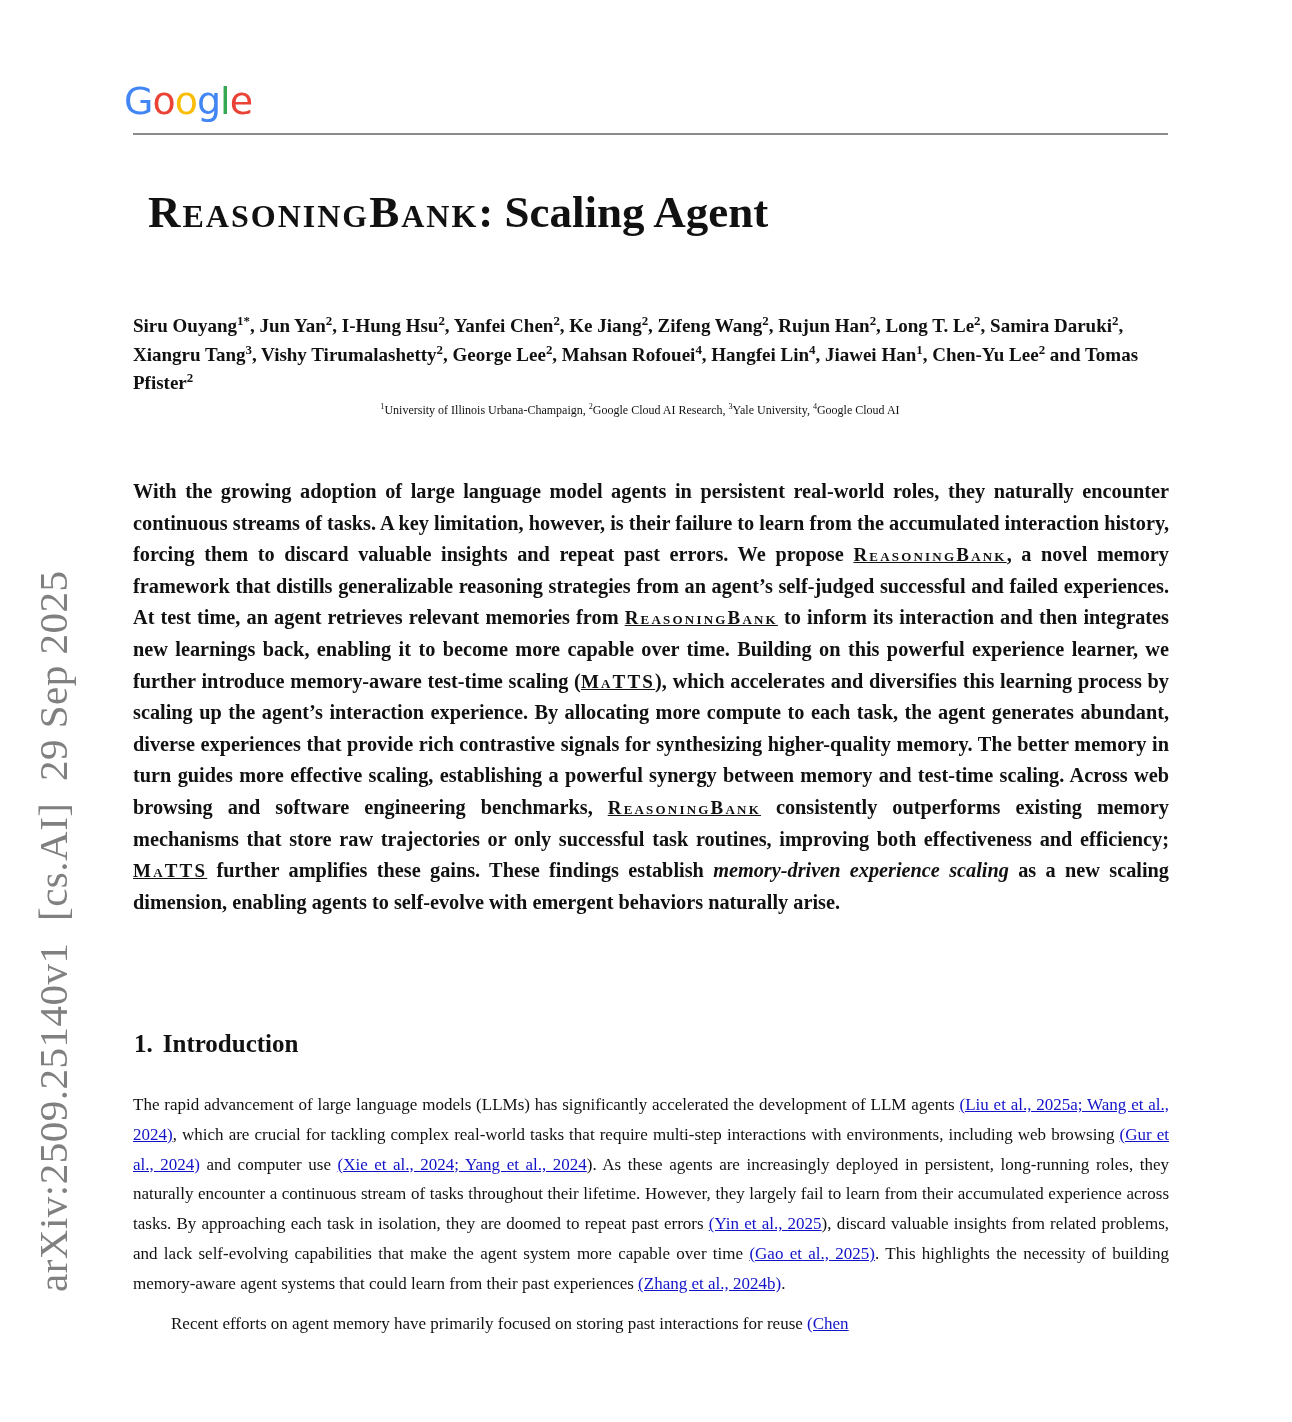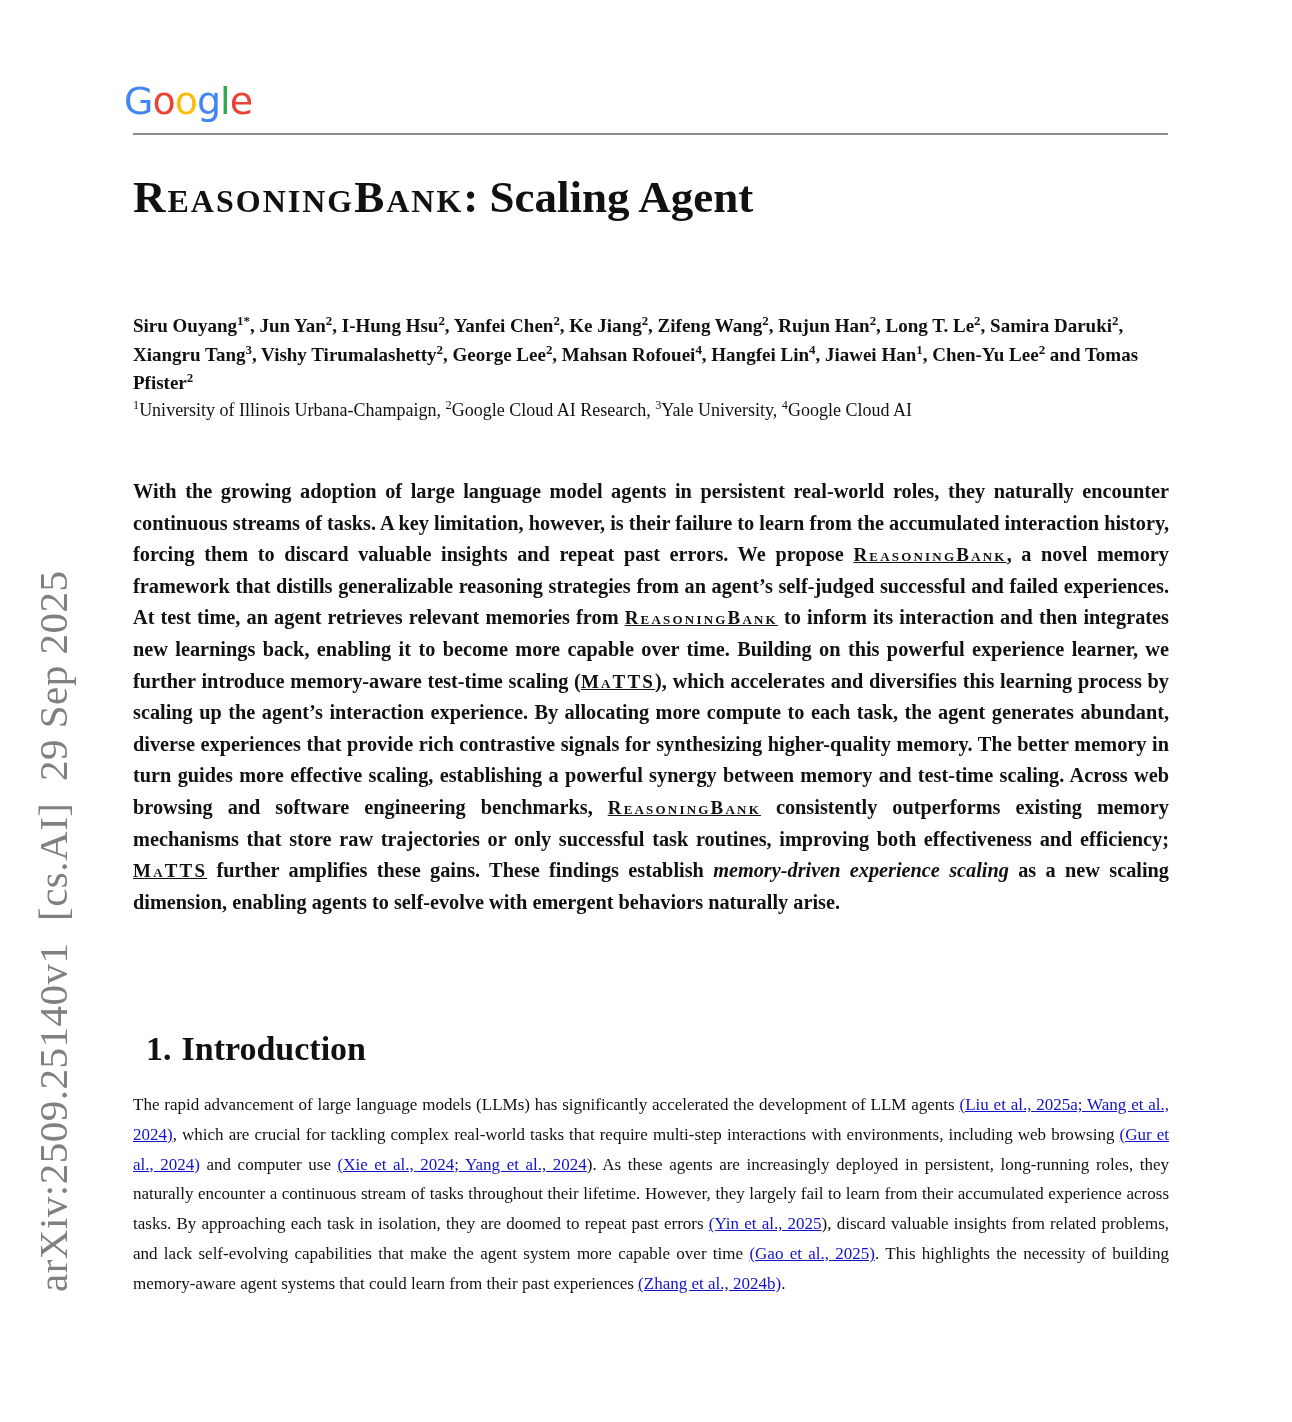--- a/index.html
+++ b/index.html
@@ -1,29 +1,29 @@
 <!DOCTYPE html>
 <html><head>
 <meta charset="utf-8">
 <style>
   html, body { margin: 0; padding: 0; background: #ffffff; }
   body { width: 1292px; height: 1422px; position: relative; overflow: hidden; font-family: "Liberation Serif", "DejaVu Serif", serif; color: #111; }
   .logo { position: absolute; left: 124px; top: 82px; font-family: "DejaVu Sans", "Liberation Sans", sans-serif; font-size: 38px; letter-spacing: -1px; line-height: 1; }
   .logo .b { color: #4285F4; } .logo .r { color: #EA4335; } .logo .y { color: #FBBC05; } .logo .g { color: #34A853; }
   .rule { position: absolute; left: 133px; top: 133px; width: 1035px; height: 2px; background: #8c8c8c; }
-  .title { position: absolute; left: 133px; top: 172px; width: 1040px; font-weight: bold; font-size: 45px; line-height: 50px; margin: 0; }
+  .title { position: absolute; left: 133px; top: 172px; width: 1040px; font-weight: bold; font-size: 45px; line-height: 50px; margin: 15px; }
   .sc { font-variant: small-caps; letter-spacing: 2px; }
   .authors { position: absolute; left: 133px; top: 312px; width: 1040px; font-weight: bold; font-size: 19px; line-height: 28.5px; }
-  .affil { position: absolute; left: 133px; top: 400px; width: 1040px; font-size: 18px; line-height: 20px; }
+  .affil { position: absolute; left: 120px; top: 400px; width: 1040px; font-size: 12px; line-height: 20px; text-align: center; }
   sup { font-size: 0.68em; line-height: 0; vertical-align: super; }
   .abstract { position: absolute; left: 133px; top: 476px; width: 1036px; font-weight: bold; font-size: 20.3px; line-height: 31.6px; text-align: justify; }
   .abstract .sc { font-size: 19px; letter-spacing: 2.2px; text-decoration: underline; }
   .abstract em { font-style: italic; }
   .side { position: absolute; left: 33px; top: 1292px; transform: rotate(-90deg); transform-origin: 0 0; font-family: "Liberation Serif", serif; font-size: 41px; color: #808080; white-space: pre; line-height: 1; letter-spacing: 0.5px; }
-  .sec-title { position: absolute; left: 146px; top: 1030px; font-weight: bold; font-size: 34px; margin: 0; }
+  .sec-title { position: absolute; left: 134px; top: 1030px; font-weight: bold; font-size: 25px; margin: 0; }
   .sec-title .num { margin-right: 10px; }
   .intro { position: absolute; left: 133px; top: 1090px; width: 1036px; font-size: 17px; line-height: 29.8px; text-align: justify; }
   .intro p { margin: 0; }
   .intro p.second { text-indent: 38px; margin-top: 10px; }
   a.cite { color: #1a0dab; color: #1212c8; text-decoration: underline; }
 </style>
 </head>
 <body>
 
 <div class="logo"><span class="b">G</span><span class="r">o</span><span class="y">o</span><span class="b">g</span><span class="g">l</span><span class="r">e</span></div>
@@ -36,13 +36,14 @@
 
 <div class="authors" id="authors"><span>Siru Ouyang</span><sup>1*</sup>, <span>Jun Yan</span><sup>2</sup>, <span>I-Hung Hsu</span><sup>2</sup>, <span>Yanfei Chen</span><sup>2</sup>, <span>Ke Jiang</span><sup>2</sup>, <span>Zifeng Wang</span><sup>2</sup>, <span>Rujun Han</span><sup>2</sup>, <span>Long T. Le</span><sup>2</sup>, <span>Samira Daruki</span><sup>2</sup>, <span>Xiangru Tang</span><sup>3</sup>, <span>Vishy Tirumalashetty</span><sup>2</sup>, <span>George Lee</span><sup>2</sup>, <span>Mahsan Rofouei</span><sup>4</sup>, <span>Hangfei Lin</span><sup>4</sup>, <span>Jiawei Han</span><sup>1</sup>, <span>Chen-Yu Lee</span><sup>2</sup><span> and </span><span>Tomas Pfister</span><sup>2</sup></div>
 <div class="affil" id="affil"><sup>1</sup><span>University of Illinois Urbana-Champaign</span>, <sup>2</sup><span>Google Cloud AI Research</span>, <sup>3</sup><span>Yale University</span>, <sup>4</sup><span>Google Cloud AI</span></div>
 
 <div class="abstract"><span>With the growing adoption of large language model agents in persistent real-world roles, they naturally encounter continuous streams of tasks.  A key limitation, however, is their failure to learn from the accumulated interaction history, forcing them to discard valuable insights and repeat past errors. We propose </span><span class="sc">ReasoningBank</span><span>, a novel memory framework that distills generalizable reasoning strategies from an agent’s self-judged successful and failed experiences. At test time, an agent retrieves relevant memories from </span><span class="sc">ReasoningBank</span><span> to inform its interaction and then integrates new learnings back, enabling it to become more capable over time. Building on this powerful experience learner, we further introduce memory-aware test-time scaling (</span><span class="sc">MaTTS</span><span>), which accelerates and diversifies this learning process by scaling up the agent’s interaction experience. By allocating more compute to each task, the agent generates abundant, diverse experiences that provide rich contrastive signals for synthesizing higher-quality memory. The better memory in turn guides more effective scaling, establishing a powerful synergy between memory and test-time scaling. Across web browsing and software engineering benchmarks, </span><span class="sc">ReasoningBank</span><span> consistently outperforms existing memory mechanisms that store raw trajectories or only successful task routines, improving both effectiveness and efficiency; </span><span class="sc">MaTTS</span><span> further amplifies these gains. These findings establish </span><em>memory-driven experience scaling</em><span> as a new scaling dimension, enabling agents to self-evolve with emergent behaviors naturally arise.</span></div>
 
 <h2 class="sec-title"><span class="num">1.</span><span>Introduction</span></h2>
 
 <div class="intro">
   <p><span>The rapid advancement of large language models (LLMs) has significantly accelerated the development of LLM agents </span><a class="cite">(Liu et al., 2025a; Wang et al., 2024)</a><span>, which are crucial for tackling complex real-world tasks that require multi-step interactions with environments, including web browsing </span><a class="cite">(Gur et al., 2024)</a><span> and computer use </span><a class="cite">(Xie et al., 2024; Yang et al., 2024</a><span>).  As these agents are increasingly deployed in persistent, long-running roles, they naturally encounter a continuous stream of tasks throughout their lifetime.  However, they largely fail to learn from their accumulated experience across tasks. By approaching each task in isolation, they are doomed to repeat past errors </span><a class="cite">(Yin et al., 2025</a><span>), discard valuable insights from related problems, and lack self-evolving capabilities that make the agent system more capable over time </span><a class="cite">(Gao et al., 2025)</a><span>. This highlights the necessity of building memory-aware agent systems that could learn from their past experiences </span><a class="cite">(Zhang et al., 2024b)</a><span>.</span></p>
+  <p class="second"><span>Recent efforts on agent memory have primarily focused on storing past interactions for reuse </span><a class="cite">(Chen</a></p>
 </div>
 
 </body></html>

